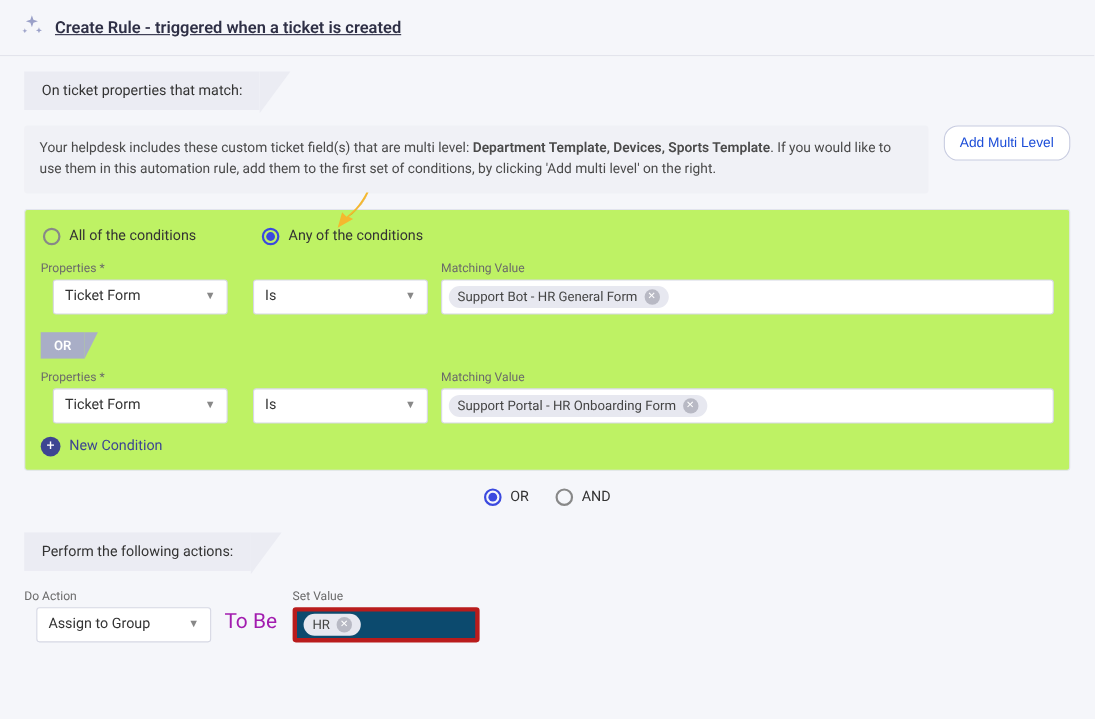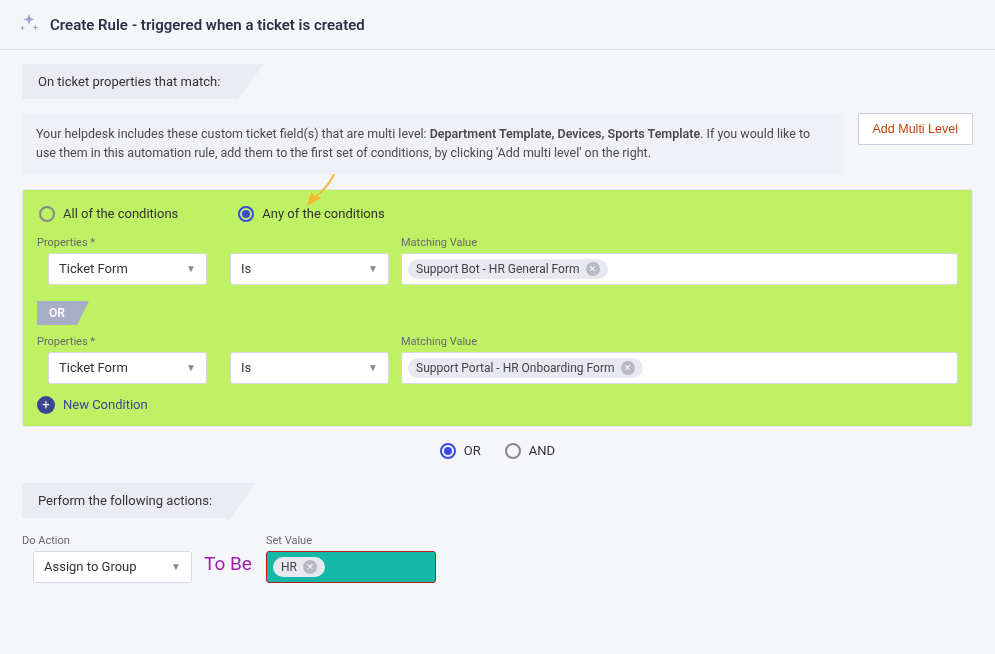--- a/index.html
+++ b/index.html
@@ -11,21 +11,21 @@
     width: 995px;
   }
   .header-bar {
     display: flex;
     align-items: center;
     padding: 12px 18px;
     border-bottom: 1px solid #e3e4ec;
     background: #f5f6fa;
   }
   .sparkle-icon { margin-right: 10px; }
-  .header-title { font-weight: 600; font-size: 15px; color: #2e2f45; }
+  .header-title { font-weight: 600; font-size: 15px; color: #2e2f45; text-decoration: underline; }
   .main { padding: 14px 22px; }
   .section-header {
     display: inline-block;
     background: #ebecf3;
     padding: 10px 16px;
     font-size: 13px;
     color: #333;
     position: relative;
   }
   .section-header::after {
@@ -47,23 +47,23 @@
     border-radius: 3px;
     padding: 12px 14px;
     font-size: 12.5px;
     line-height: 1.5;
     color: #4a4a4a;
   }
   .info-box b { font-weight: 600; }
   .btn-outline {
     border: 1px solid #c8cce0;
     background: #fff;
-    color: #c2410c;
+    color: #1d4ed8;
     padding: 8px 14px;
-    border-radius: 1px;
+    border-radius: 13px;
     font-size: 12.5px;
     cursor: pointer;
     white-space: nowrap;
   }
   .conditions-block {
     background: #bef264;
     border: 1px solid #e2e4ee;
     border-radius: 3px;
     margin-top: 14px;
     padding: 12px 14px;
@@ -205,22 +205,22 @@
     gap: 12px;
     align-items: end;
     margin-top: 6px;
   }
   .to-be {
     font-size: 19px;
     color: #a21caf;
     padding-bottom: 8px;
   }
   .tag-box {
-    background: #14b8a6;
-    border: 1px solid #b91c1c;
+    background: #0c4a6e;
+    border: 4px solid #b91c1c;
     border-radius: 3px;
     padding: 4px 6px;
     height: 32px;
     display: flex;
     align-items: center;
   }
   .arrow-annot {
     position: absolute;
     left: 278px;
     top: -22px;

